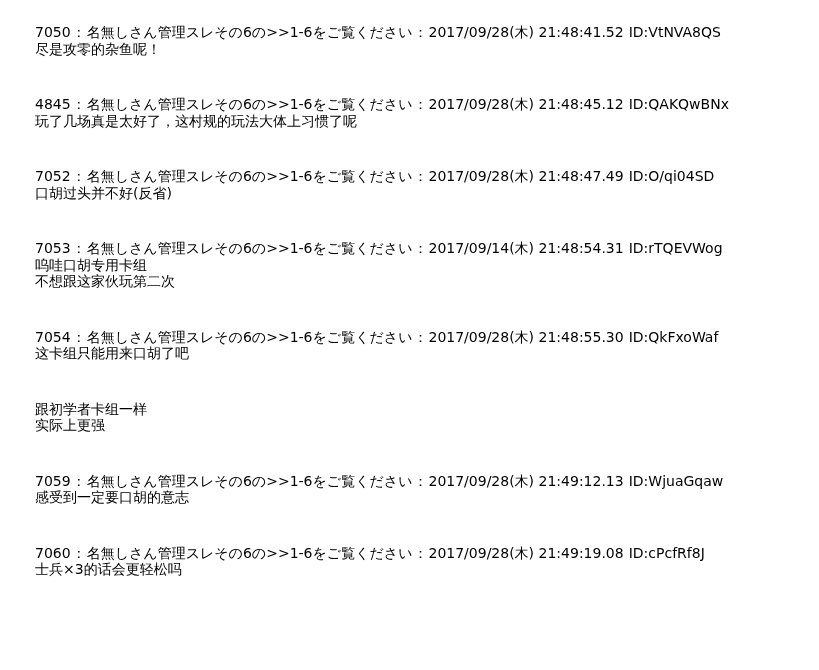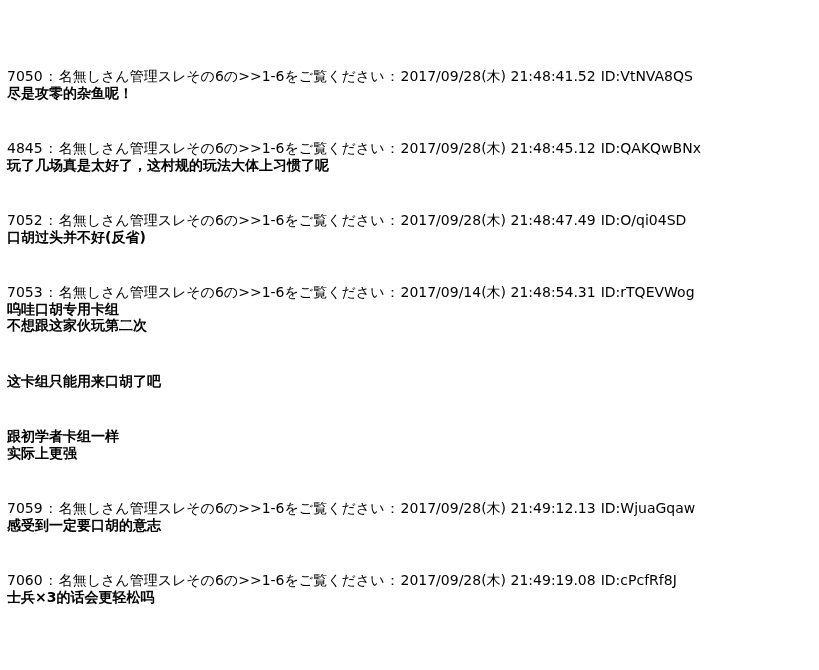--- a/index.html
+++ b/index.html
@@ -11,37 +11,37 @@
     width: 819px;
     height: 670px;
     box-sizing: border-box;
     overflow: hidden;
     color: #000000;
     font-family: "DejaVu Sans", sans-serif;
     font-size: 14px;
     line-height: 16.5px;
   }
   #thread {
-    padding: 68px 10px 0 7px;
+    padding: 24px 10px 0 7px;
+    margin-left: 28px;
   }
   .post {
     margin-bottom: 39px;
   }
   .post-header {
     white-space: nowrap;
   }
   .post-header .sep {
     padding: 0 1px;
   }
   .post-header .uid {
     margin-left: 5px;
   }
   .post-body div {
     white-space: nowrap;
-    font-weight: bold;
   }
 </style>
 </head>
 <body>
 
 <div id="thread">
   <div class="post">
     <div class="post-header"><span class="num">7050</span><span class="sep">：</span><span class="name">名無しさん管理スレその6の&gt;&gt;1-6をご覧ください</span><span class="sep">：</span><span class="datetime">2017/09/28(木) 21:48:41.52</span><span class="uid">ID:VtNVA8QS</span></div>
     <div class="post-body">
         <div>尽是攻零的杂鱼呢！</div>
@@ -64,20 +64,21 @@
 
   <div class="post">
     <div class="post-header"><span class="num">7053</span><span class="sep">：</span><span class="name">名無しさん管理スレその6の&gt;&gt;1-6をご覧ください</span><span class="sep">：</span><span class="datetime">2017/09/14(木) 21:48:54.31</span><span class="uid">ID:rTQEVWog</span></div>
     <div class="post-body">
         <div>呜哇口胡专用卡组</div>
         <div>不想跟这家伙玩第二次</div>
       </div>
   </div>
 
   <div class="post">
+    <div class="post-header"><span class="num">7054</span><span class="sep">：</span><span class="name">名無しさん管理スレその6の&gt;&gt;1-6をご覧ください</span><span class="sep">：</span><span class="datetime">2017/09/28(木) 21:48:55.30</span><span class="uid">ID:QkFxoWaf</span></div>
     <div class="post-body">
         <div>这卡组只能用来口胡了吧</div>
       </div>
   </div>
 
   <div class="post">
     <div class="post-body">
         <div>跟初学者卡组一样</div>
         <div>实际上更强</div>
       </div>

